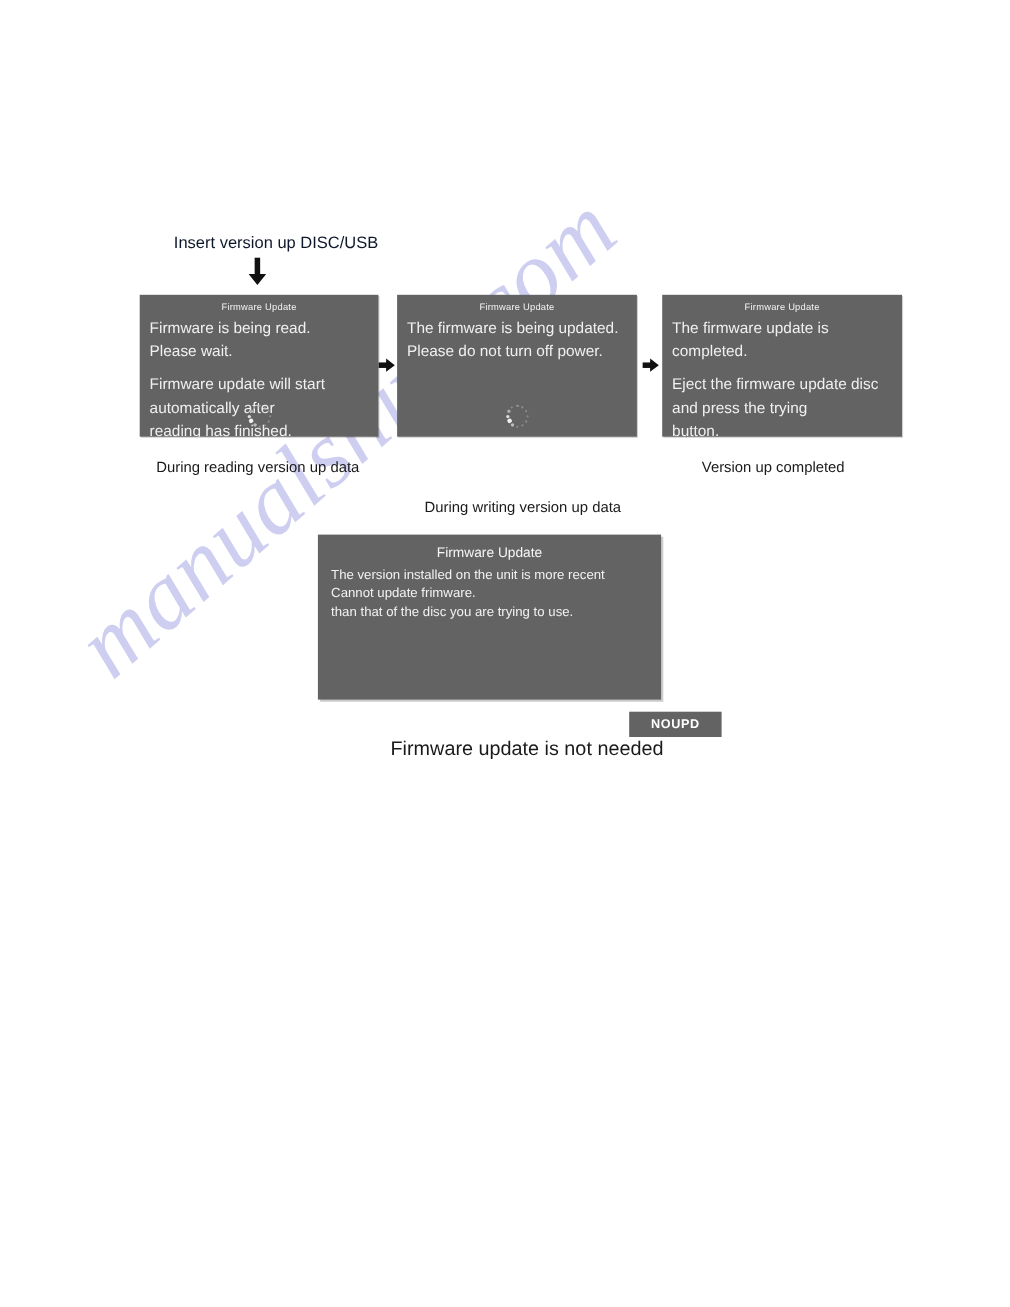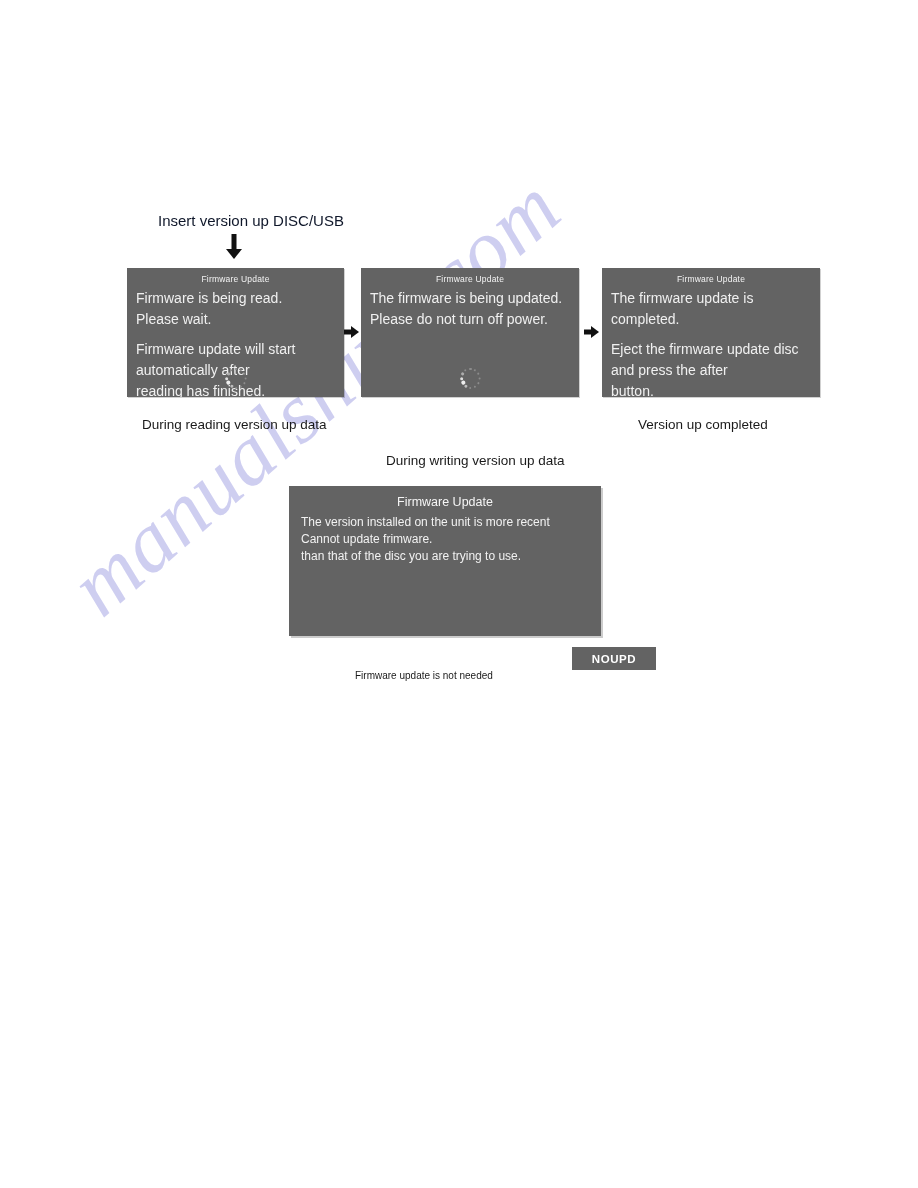--- a/index.html
+++ b/index.html
@@ -253,21 +253,21 @@
     display: flex;
     align-items: center;
     justify-content: center;
     z-index: 3;
   }
 
   .bottom-caption {
     position: absolute;
     left: 355px;
     top: 670px;
-    font-size: 10px;
+    font-size: 18px;
     color: #1a1a1a;
     white-space: nowrap;
     z-index: 3;
   }
 </style>
 </head>
 <body>
 
 <div class="page">
 
@@ -342,21 +342,21 @@
       <rect x="0" y="4.5" width="9" height="5" fill="#111"></rect>
       <polygon points="7,1 7,13 15,7" fill="#111"></polygon>
     </svg>
   </div>
 
   <div class="panel p3">
     <div class="panel-title">Firmware Update</div>
     <div class="panel-body">
       <p>The firmware update is completed.</p>
       <div class="gap"></div>
-      <p>Eject the firmware update disc and press the after</p>
+      <p>Eject the firmware update disc and press the trying</p>
       <p>button.</p>
     </div>
   </div>
 
   <div class="caption c1">During reading version up data</div>
   <div class="caption c2">During writing version up data</div>
   <div class="caption c3">Version up completed</div>
 
   <div class="dialog">
     <div class="dialog-title">Firmware Update</div>

